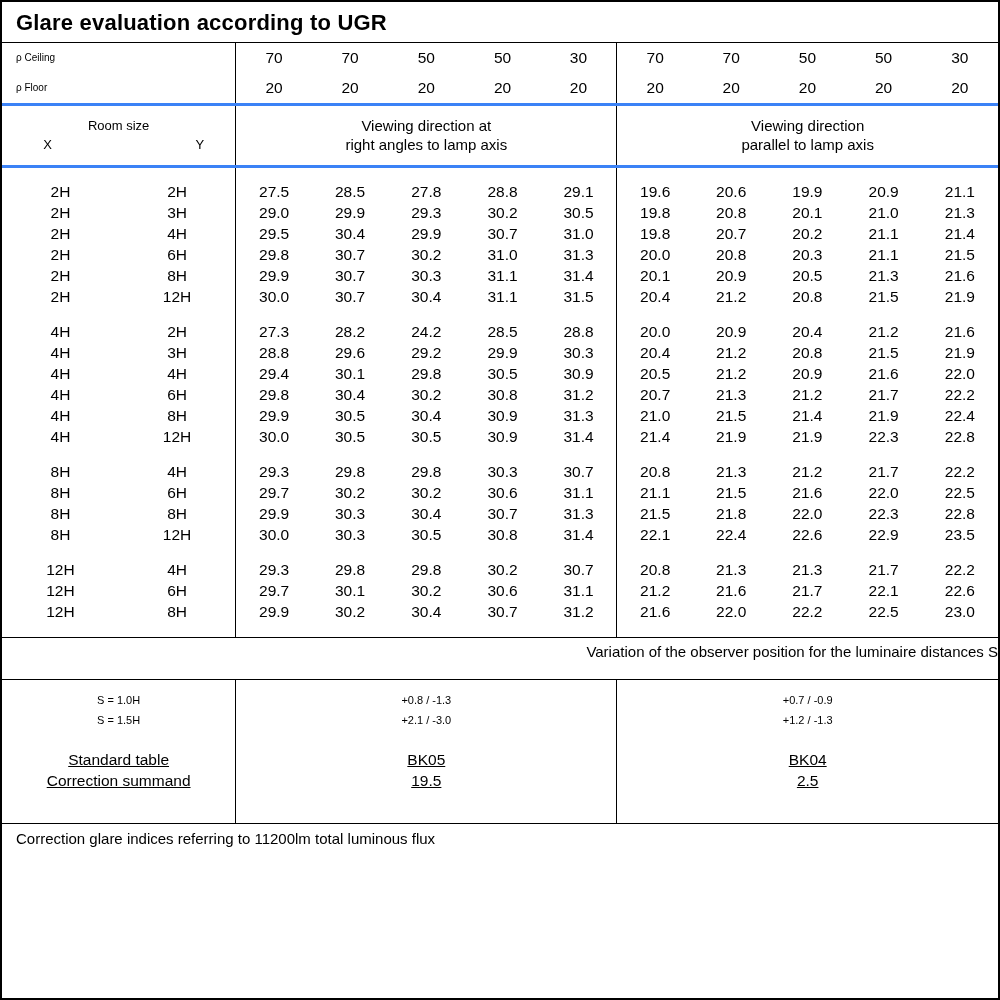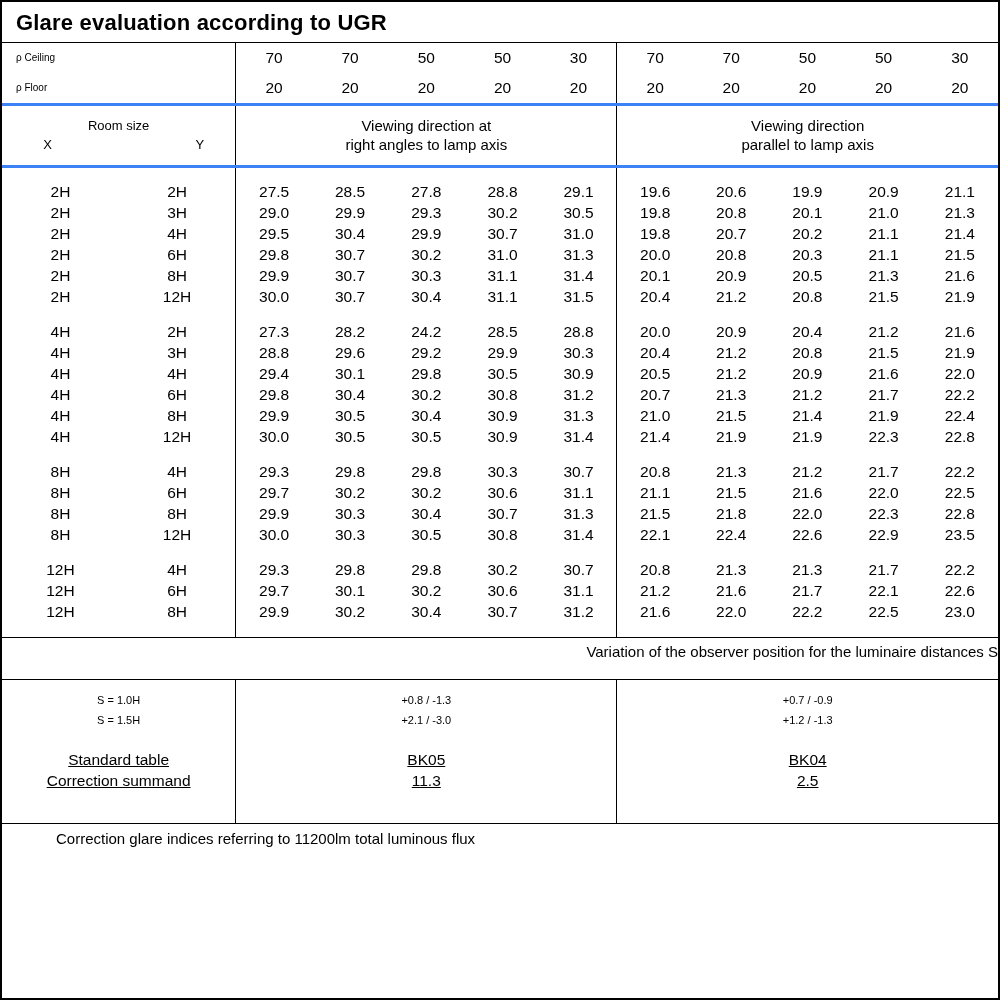--- a/index.html
+++ b/index.html
@@ -89,21 +89,20 @@
     height: 21px;
     font-size: 15.5px;
     text-decoration: underline;
   }
   .pad-top td { padding-top: 10px; }
   .pad-bot td { padding-bottom: 10px; }
   .footer-note {
     font-size: 15px;
     padding: 6px 0 6px 14px;
     text-align: left;
-    margin-left: 40px;
   }
 </style>
 </head>
 <body>
 
 <div class="page">
 
   <div class="title">Glare evaluation according to UGR</div>
   <div class="hr"></div>
 
@@ -571,21 +570,21 @@
           <td class="vline"></td>
           <td class="vline"></td>
     </tr>
     <tr class="std-row">
       <td>Standard table</td>
       <td class="vline">BK05</td>
       <td class="vline">BK04</td>
     </tr>
     <tr class="std-row pad-bot">
       <td>Correction summand</td>
-      <td class="vline">11.3</td>
+      <td class="vline">19.5</td>
       <td class="vline">2.5</td>
     </tr>
     <tr class="std-row" style="height:18px;">
       <td></td>
           <td class="vline"></td>
           <td class="vline"></td>
     </tr>
   </tbody>
     </table>
 

